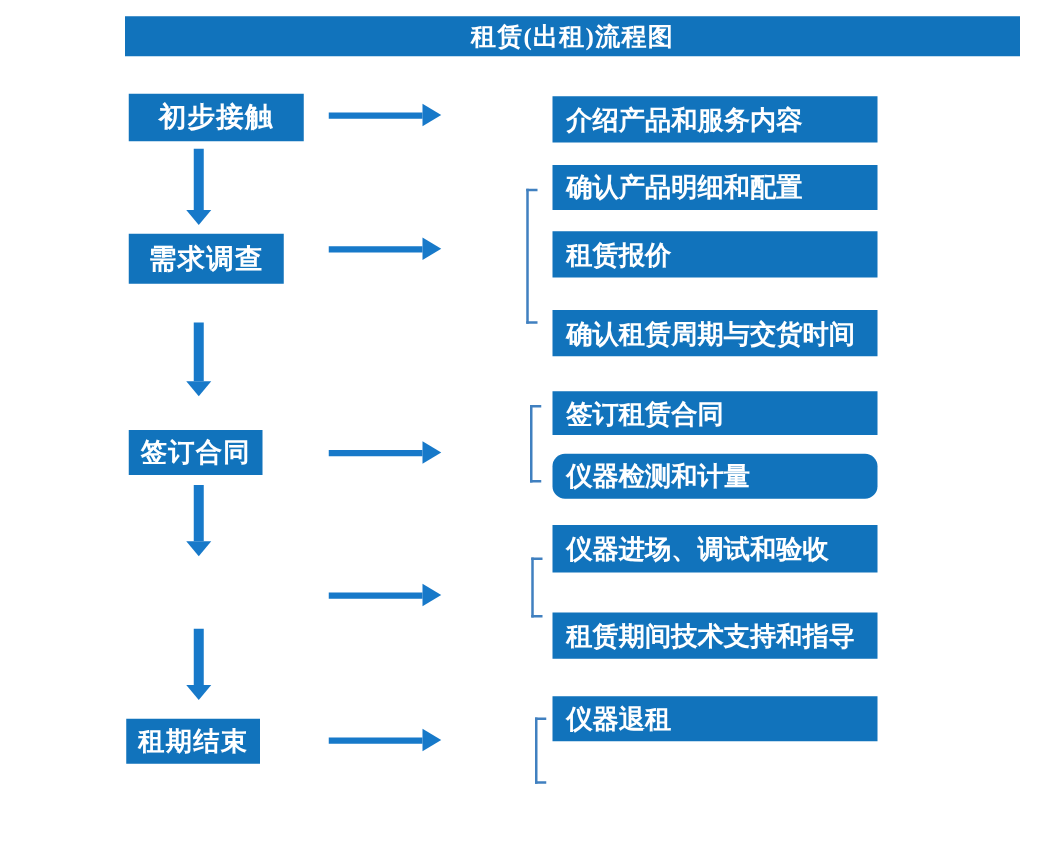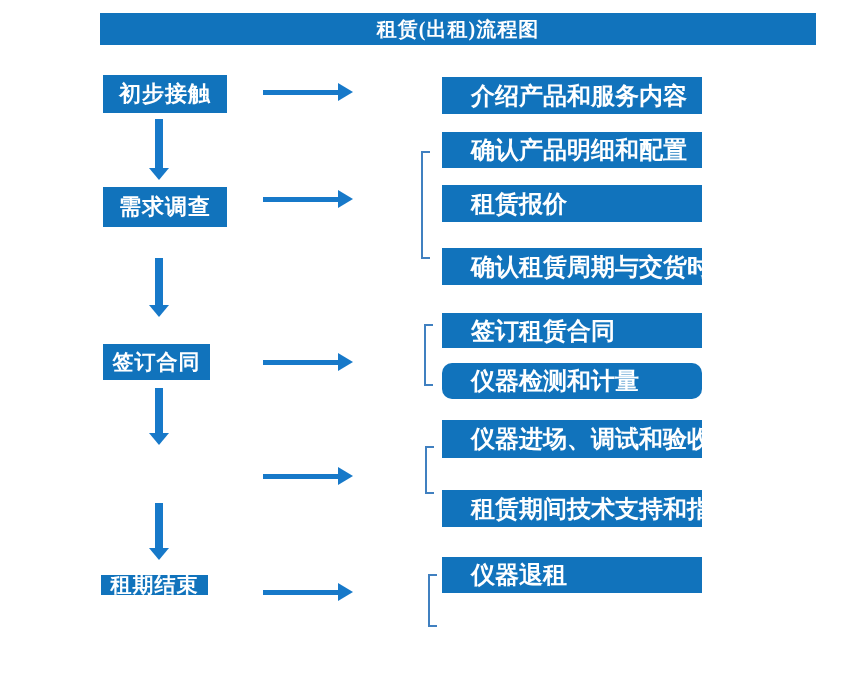--- a/index.html
+++ b/index.html
@@ -12,30 +12,30 @@
     position:absolute;left:100px;top:13px;width:716px;height:32px;
     background:var(--box-blue);color:#fff;font-weight:bold;font-size:20px;
     display:flex;align-items:center;justify-content:center;letter-spacing:1px;
   }
   
   .step{
     position:absolute;background:var(--box-blue);color:#fff;font-weight:bold;
     font-size:22px;display:flex;align-items:center;justify-content:center;
     letter-spacing:1px;white-space:nowrap;
   }
-  .s0{left:103px;top:75px;width:124px;height:38px;}
+  .s0{left:103px;top:75px;width:140px;height:38px;}
   .s1{left:103px;top:187px;width:124px;height:40px;}
   .s2{left:103px;top:344px;width:107px;height:36px;font-size:21px;}
   .s3{left:100px;top:459px;width:108px;height:36px;font-size:21px;}
-  .s4{left:101px;top:575px;width:107px;height:20px;font-size:21px;}
+  .s4{left:101px;top:575px;width:107px;height:36px;font-size:21px;}
   
   .detail{
     position:absolute;left:442px;width:260px;background:var(--box-blue);color:#fff;
-    font-weight:bold;font-size:24px;display:flex;align-items:center;
-    padding-left:29px;box-sizing:border-box;white-space:nowrap;
+    font-weight:bold;font-size:21px;display:flex;align-items:center;
+    padding-left:11px;box-sizing:border-box;white-space:nowrap;
   }
   .r0{top:77px;height:37px;}
   .r1{top:132px;height:36px;}
   .r2{top:185px;height:37px;}
   .r3{top:248px;height:37px;text-align:center;}
   .r4{top:313px;height:35px;}
   .r5{top:363px;height:36px;border-radius:10px;}
   .r6{top:420px;height:38px;}
   .r7{top:490px;height:37px;}
   .r8{top:557px;height:36px;}

